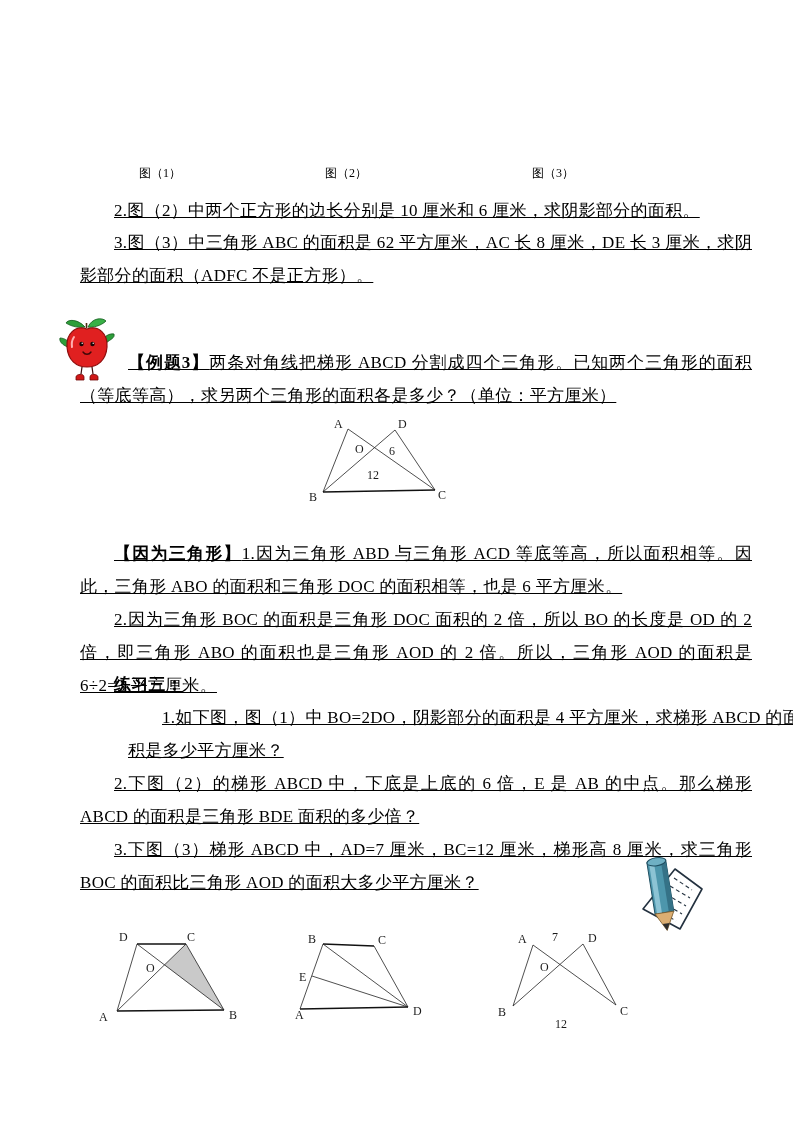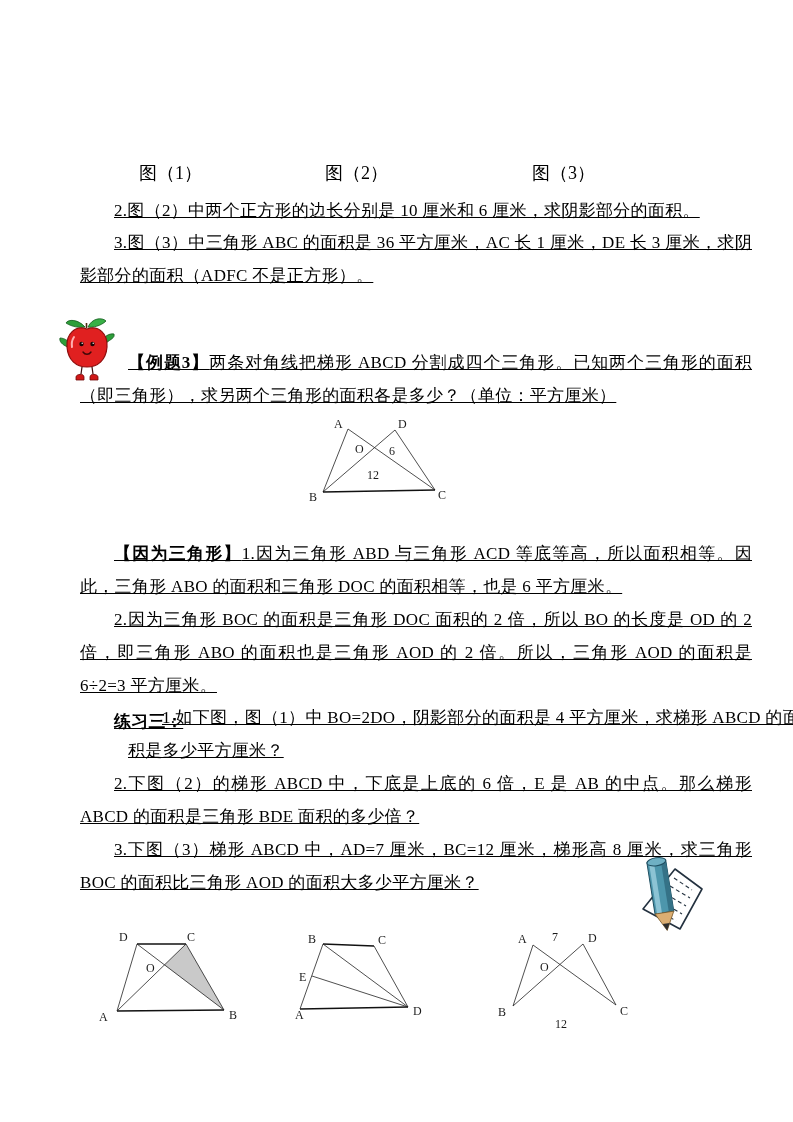--- a/index.html
+++ b/index.html
@@ -8,40 +8,40 @@
     width:793px; height:1122px; position:relative; overflow:hidden;
     font-family:"Liberation Serif","DejaVu Serif",serif; color:#000;
   }
   .abs { position:absolute; }
   .txt {
     position:absolute; left:80px; width:672px;
     font-size:17px; line-height:33px; text-align:justify;
     text-justify:inter-ideograph; letter-spacing:0.3px;text-decoration:underline;
   }
   .indent { text-indent:2em; }
-  .bold { font-weight:bold;margin-top:37px; }
-  .cap { position:absolute; font-size:18px; line-height:20px; }
+  .bold { font-weight:bold; }
+  .cap { position:absolute; font-size:12px; line-height:20px; }
   .fig text {
     font-family:"Liberation Serif","DejaVu Serif",serif;
     fill:#1a1a1a;
   }
   .fig .lbl { font-size:12px; }
   .fig .num { font-size:12px; }
   .thin { stroke:#222; stroke-width:0.8; fill:none; }
   .solid { stroke:#111; stroke-width:1.5; fill:none; }
 </style>
 </head>
 <body>
 
 <span class="cap" style="left:139px; top:163px;">图（1）</span>
 <span class="cap" style="left:325px; top:163px;">图（2）</span>
 <span class="cap" style="left:532px; top:163px;">图（3）</span>
 
 <p class="txt indent" style="top:194px;">2.图（2）中两个正方形的边长分别是 10 厘米和 6 厘米，求阴影部分的面积。</p>
-<p class="txt indent" style="top:226px;">3.图（3）中三角形 ABC 的面积是 36 平方厘米，AC 长 1 厘米，DE 长 3 厘米，求阴影部分的面积（ADFC 不是正方形）。</p>
+<p class="txt indent" style="top:226px;">3.图（3）中三角形 ABC 的面积是 62 平方厘米，AC 长 8 厘米，DE 长 3 厘米，求阴影部分的面积（ADFC 不是正方形）。</p>
 
 <svg class="abs" style="left:58px; top:317px;" width="58" height="68" viewBox="0 0 58 68">
 
   <path d="M27 10 C20 2 10 2 8 6 C14 10 22 11 27 10 Z" fill="#2e9e3a" stroke="#145a1e" stroke-width="0.8"></path>
   <path d="M30 10 C34 1 44 0 48 4 C43 9 34 11 30 10 Z" fill="#38b046" stroke="#145a1e" stroke-width="0.8"></path>
   <line x1="28.5" y1="11" x2="28.5" y2="6" stroke="#4a2a10" stroke-width="1.6"></line>
 
   <path d="M10 30 C4 28 1 24 2 21 C7 21 12 25 13 28 Z" fill="#2e9e3a" stroke="#145a1e" stroke-width="0.8"></path>
   <path d="M48 26 C53 22 57 21 56 17 C51 16 46 20 45 23 Z" fill="#2e9e3a" stroke="#145a1e" stroke-width="0.8"></path>
 
@@ -54,21 +54,21 @@
   <circle cx="35.2" cy="26.3" r="0.7" fill="#fff"></circle>
   <path d="M25 35 C27 38 31 38 33 35" stroke="#400808" stroke-width="1.4" fill="none" stroke-linecap="round"></path>
 
   <line x1="24" y1="50" x2="23" y2="57" stroke="#3a0a0a" stroke-width="1.2"></line>
   <line x1="34" y1="50" x2="35" y2="57" stroke="#3a0a0a" stroke-width="1.2"></line>
   <path d="M18 60 C18 57 26 56 26 60 L26 63 L18 63 Z" fill="#d01818" stroke="#6e0808" stroke-width="0.8"></path>
   <path d="M32 60 C32 56 40 57 40 60 L40 63 L32 63 Z" fill="#d01818" stroke="#6e0808" stroke-width="0.8"></path>
 </svg>
 
 <p class="txt" style="top:346px; text-indent:48px;">
-  <span class="bold">【例题3】</span><span>两条对角线把梯形 ABCD 分割成四个三角形。已知两个三角形的面积（即三角形），求另两个三角形的面积各是多少？（单位：平方厘米）</span>
+  <span class="bold">【例题3】</span><span>两条对角线把梯形 ABCD 分割成四个三角形。已知两个三角形的面积（等底等高），求另两个三角形的面积各是多少？（单位：平方厘米）</span>
 </p>
 
 <svg class="abs fig" style="left:303px; top:415px;" width="152" height="92" viewBox="0 0 152 92">
   <line x1="20" y1="77" x2="45" y2="14" class="thin"></line>
   <line x1="45" y1="14" x2="132" y2="75" class="thin"></line>
   <line x1="20" y1="77" x2="92" y2="15" class="thin"></line>
   <line x1="92" y1="15" x2="132" y2="75" class="thin"></line>
   <line x1="20" y1="77" x2="132" y2="75" class="solid"></line>
   <text class="lbl" x="31" y="13">A</text>
   <text class="lbl" x="95" y="13">D</text>

